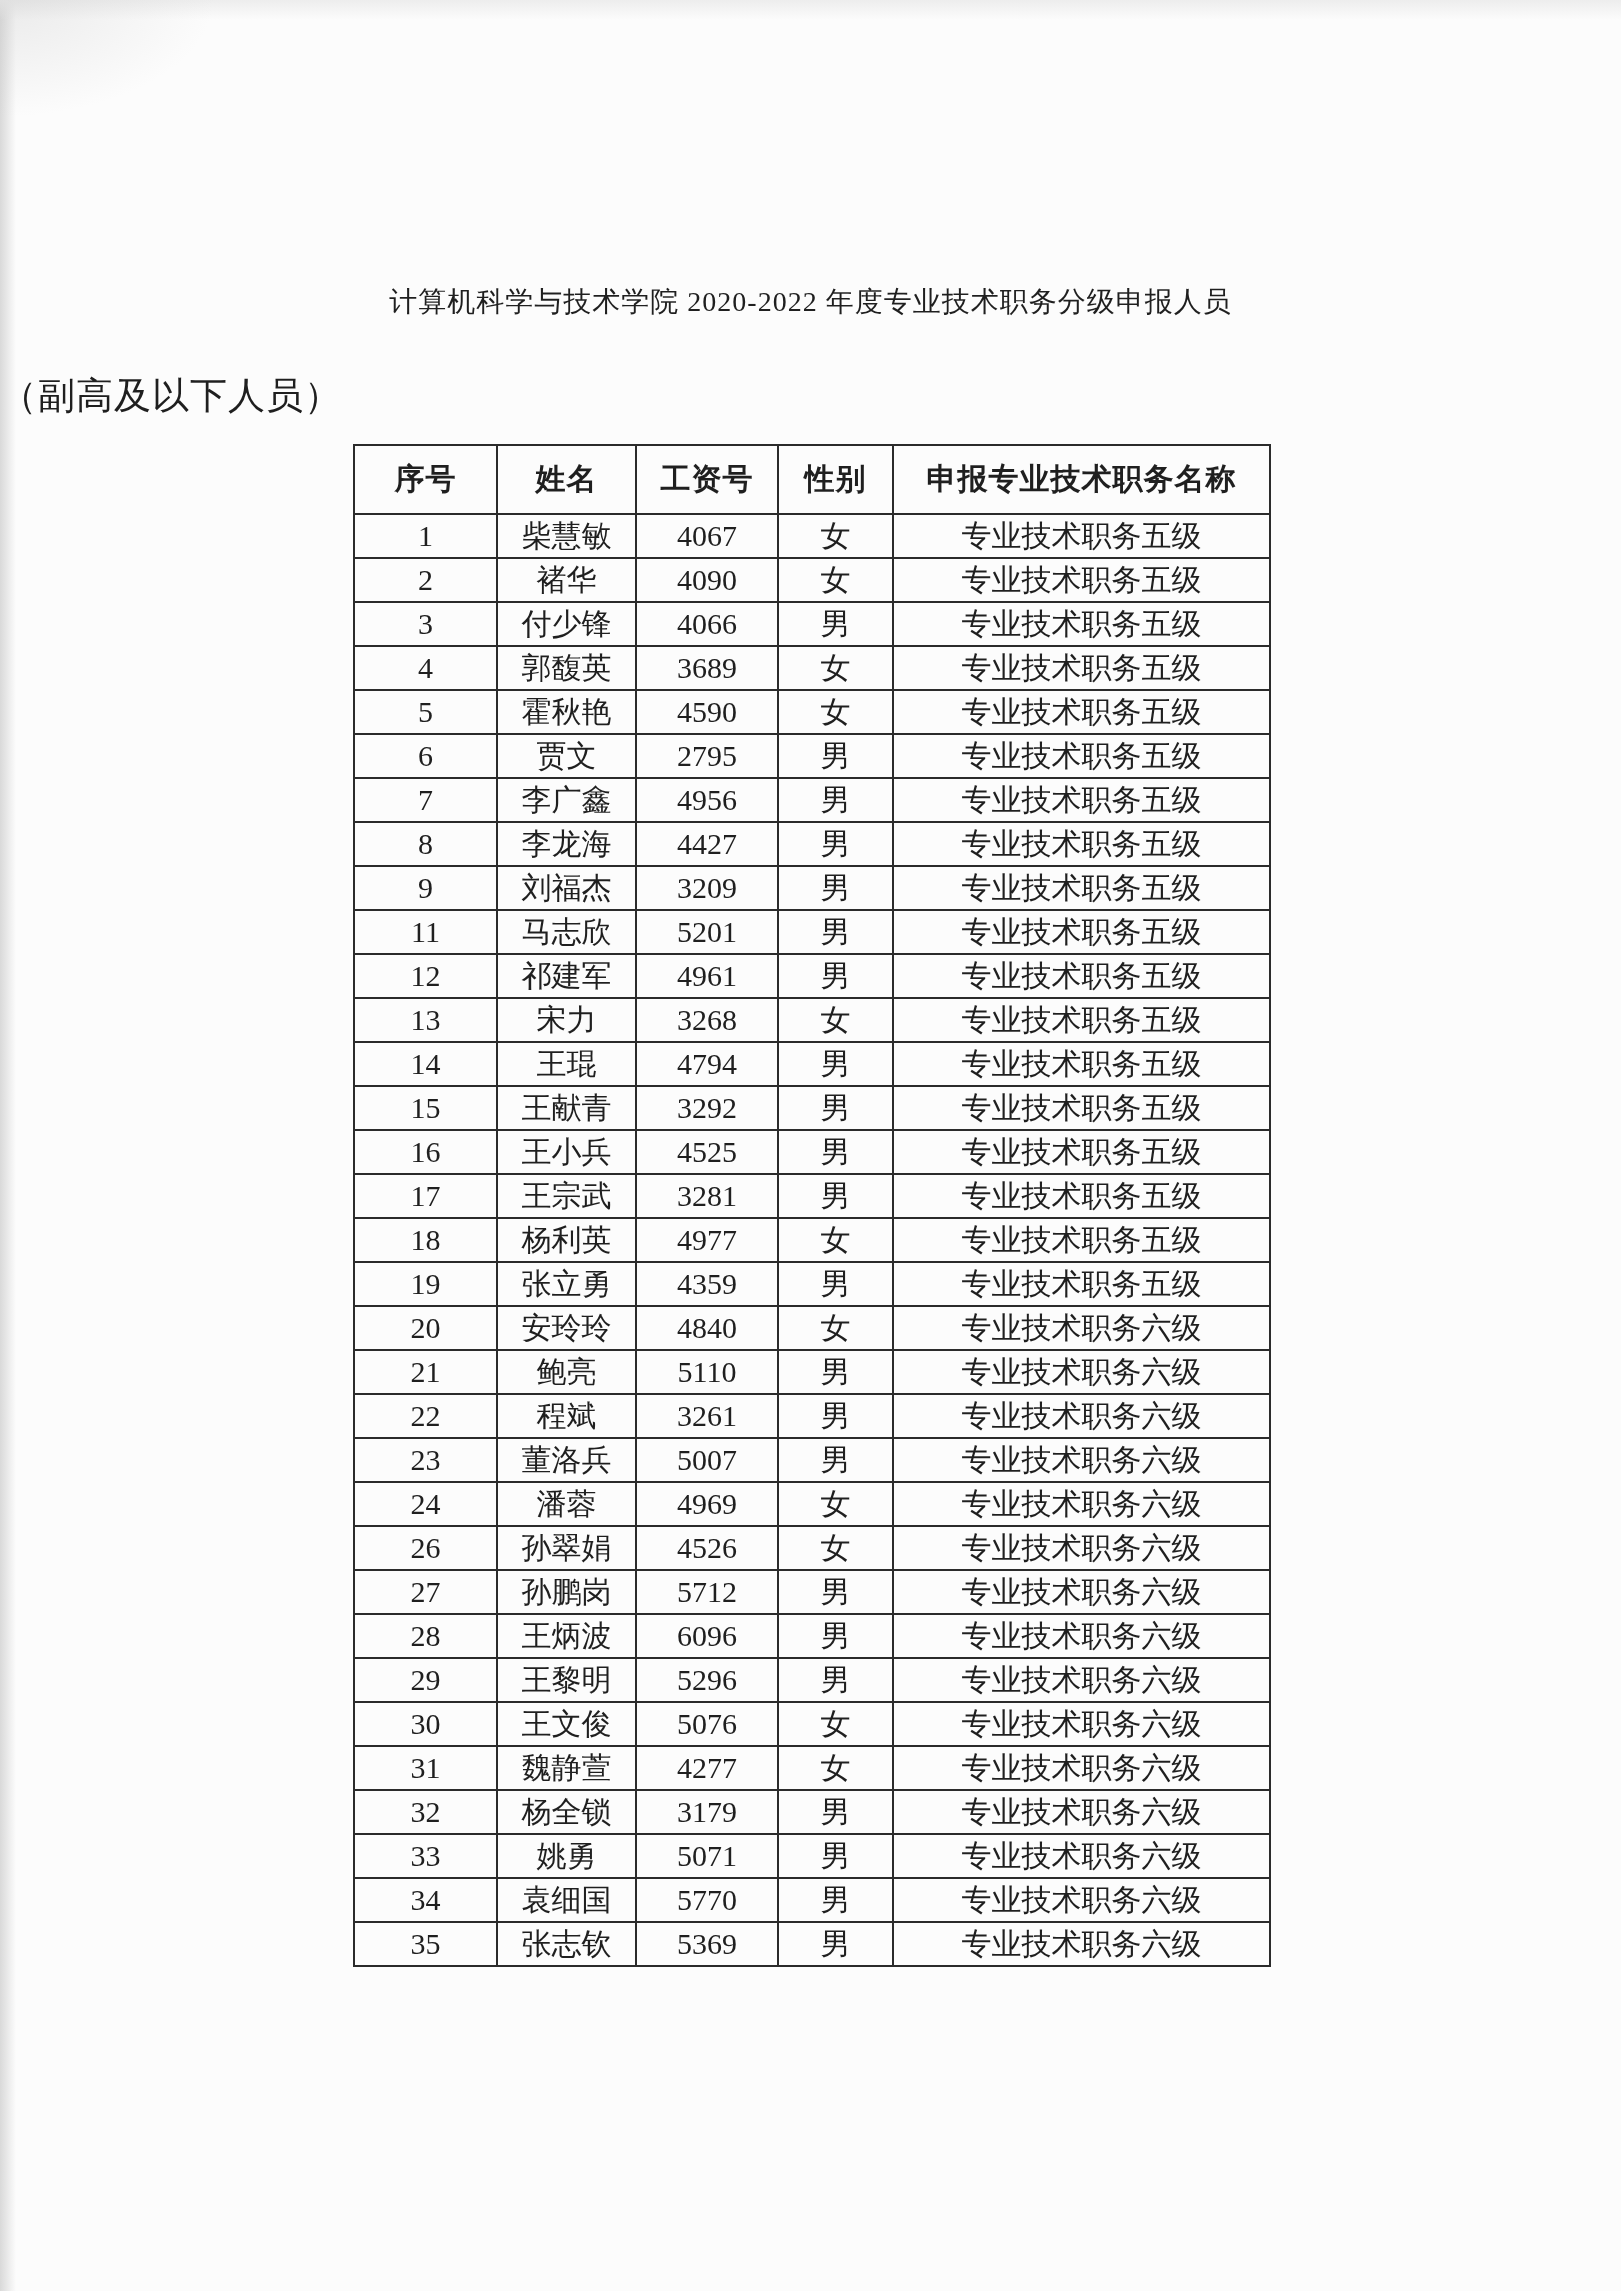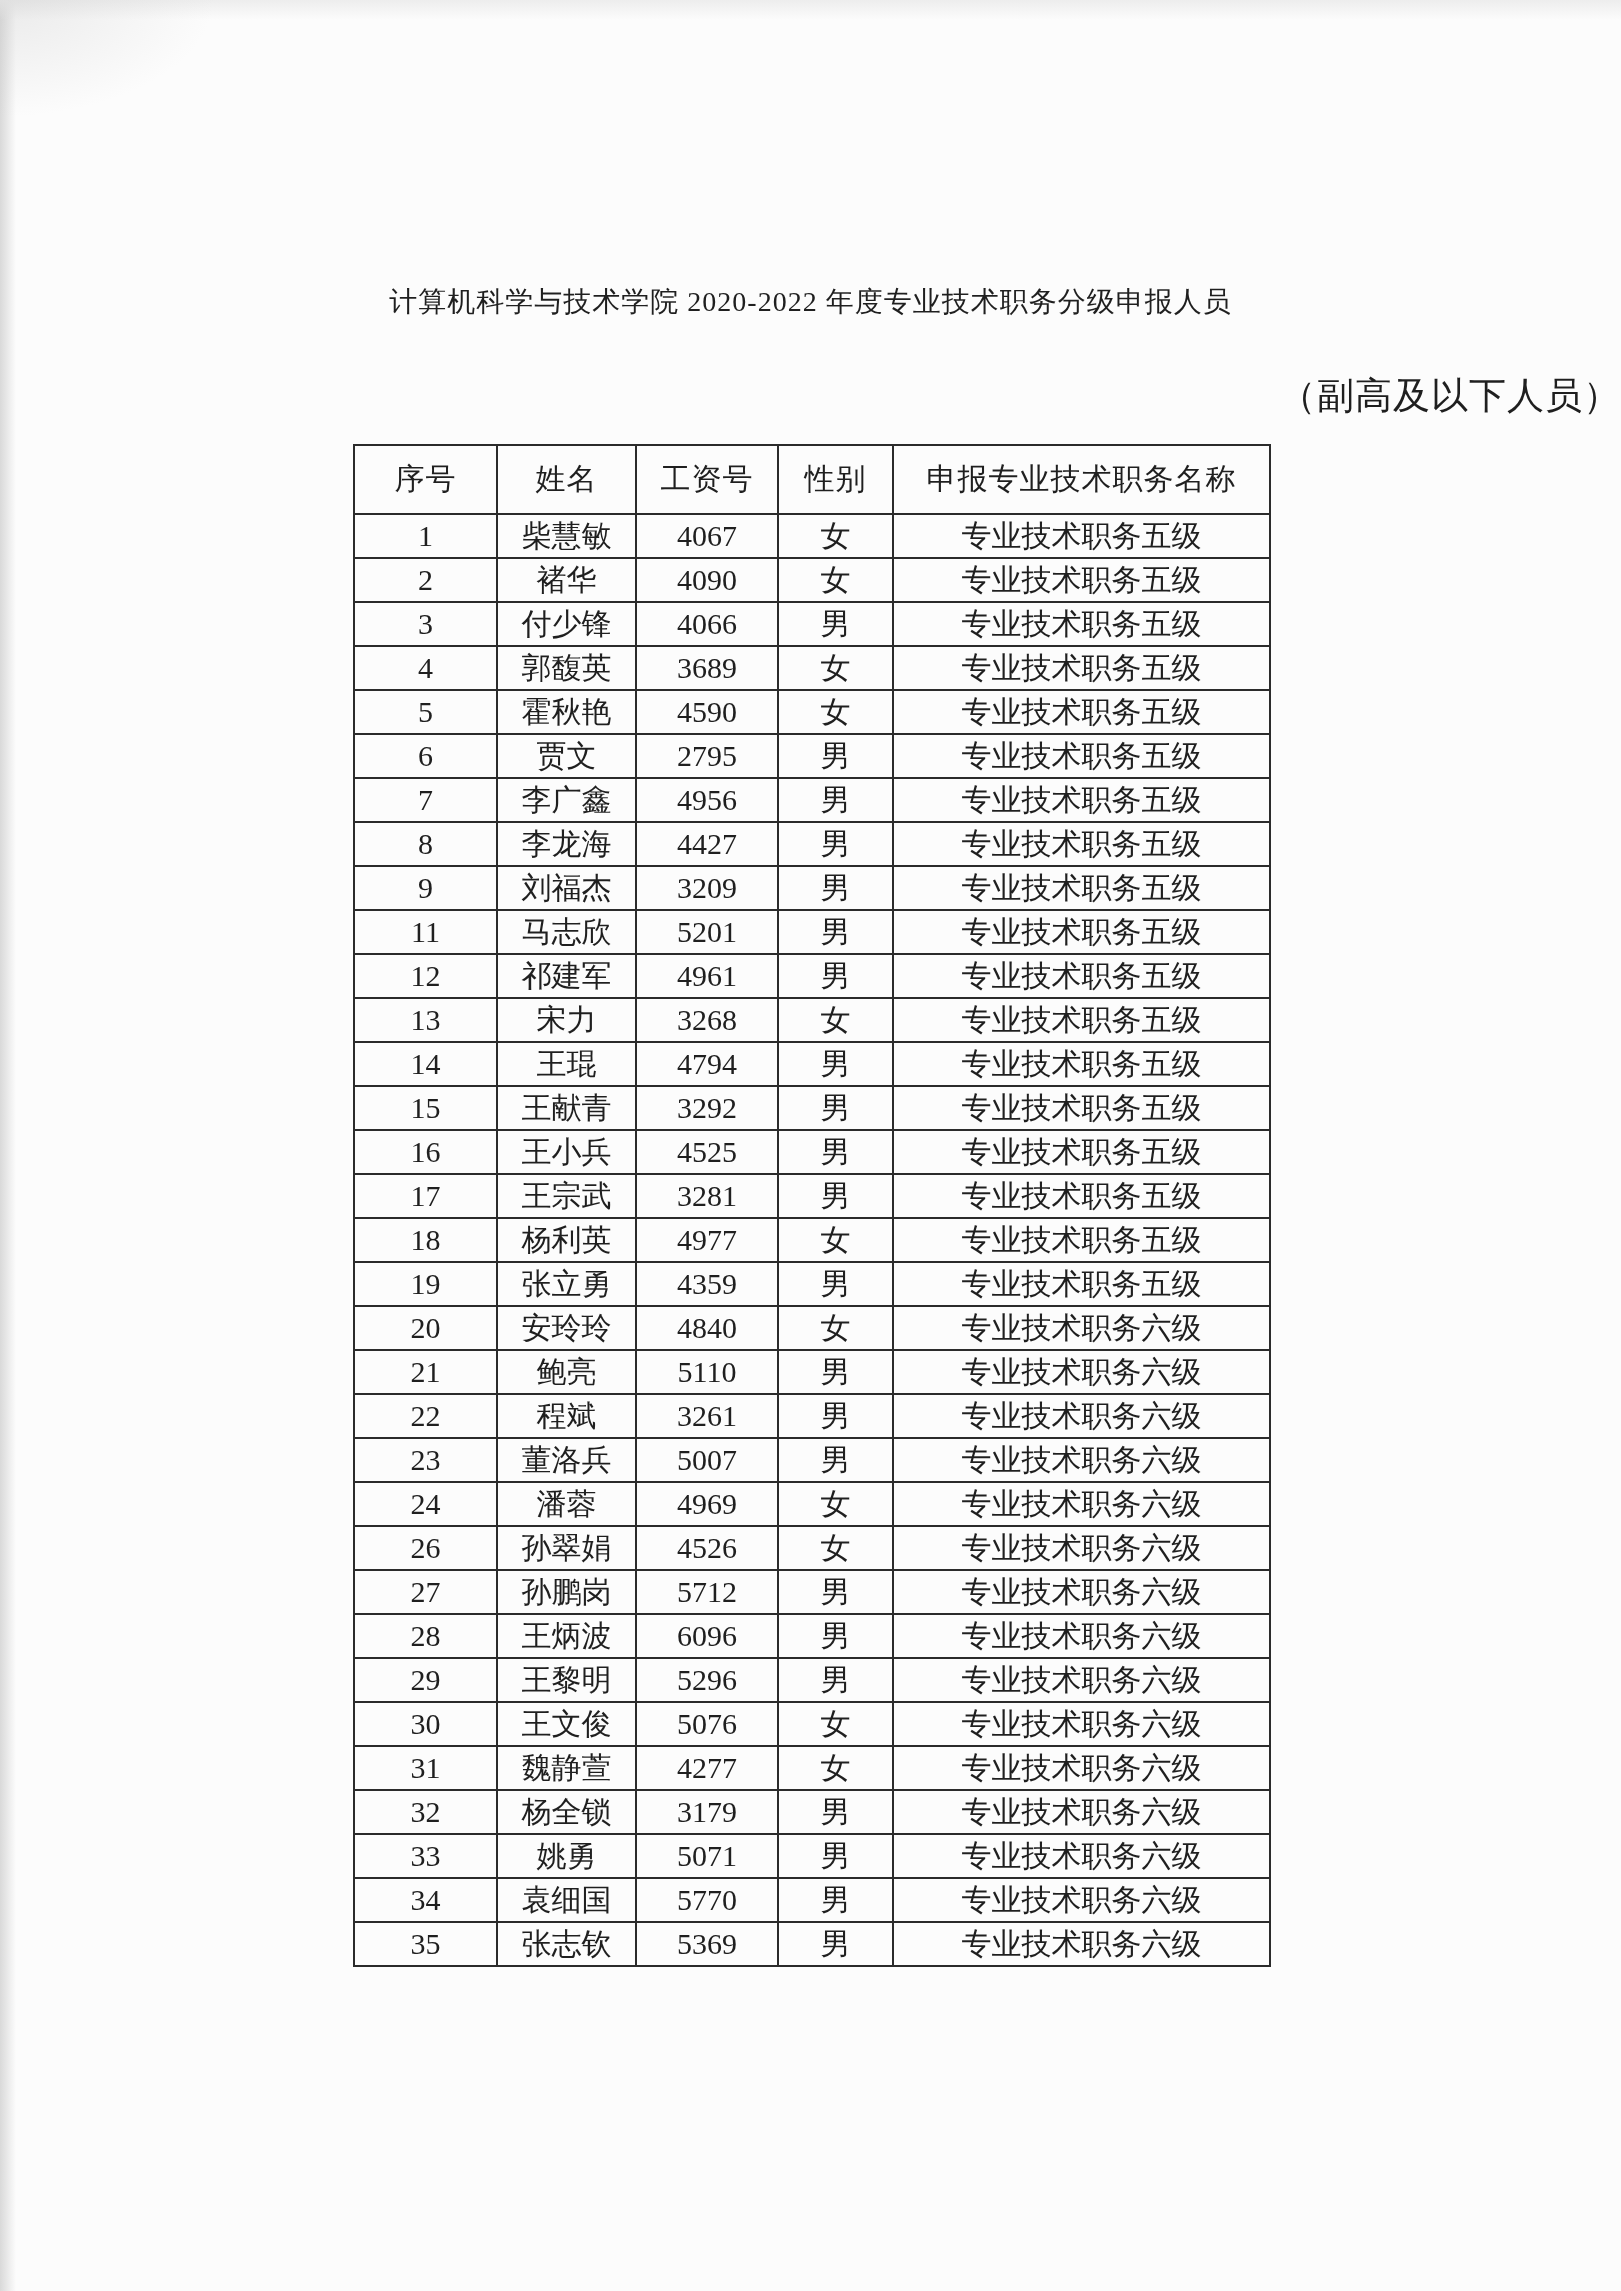--- a/index.html
+++ b/index.html
@@ -52,21 +52,21 @@
     font-weight: normal;
     letter-spacing: 1px;
     line-height: 1.15;
     white-space: nowrap;
   }
   .subtitle {
     position: absolute;
     top: 376px;
     left: 0;
     width: 100%;
-    text-align: right;
+    text-align: left;
     font-size: 37px;
     font-weight: normal;
     letter-spacing: 1px;
     line-height: 1.1;
   }
   table.roster {
     position: absolute;
     top: 444px;
     left: 353px;
     width: 916px;
@@ -77,21 +77,21 @@
   table.roster td {
     border: 2px solid var(--border);
     text-align: center;
     vertical-align: middle;
     font-size: 30px;
     overflow: hidden;
     white-space: nowrap;
   }
   table.roster th {
     height: 69px;
-    font-weight: normal;
+    font-weight: bold;
     letter-spacing: 1px;
     border-radius: 26px;
   }
   table.roster td {
     height: 44px;
     font-weight: normal;
   }
   col.c-no     { width: 143px; }
   col.c-name   { width: 139px; }
   col.c-salary { width: 142px; }

